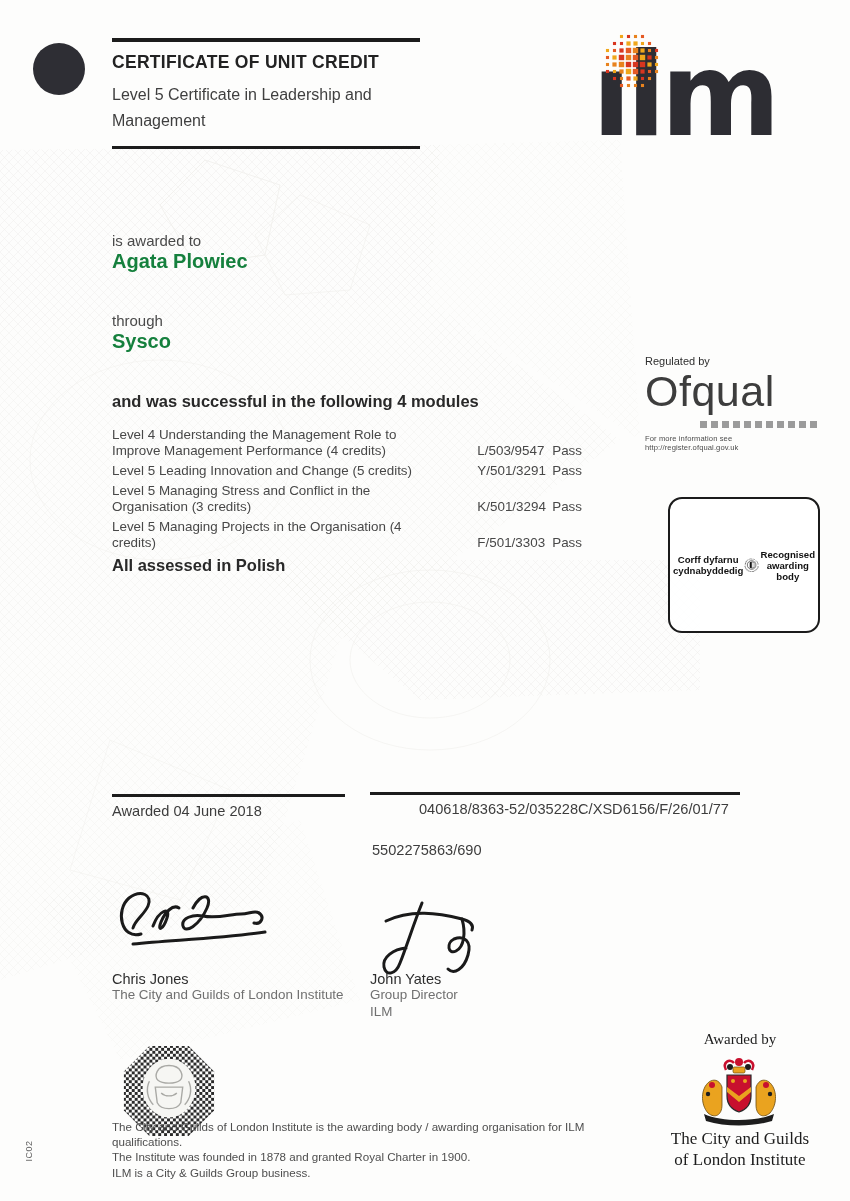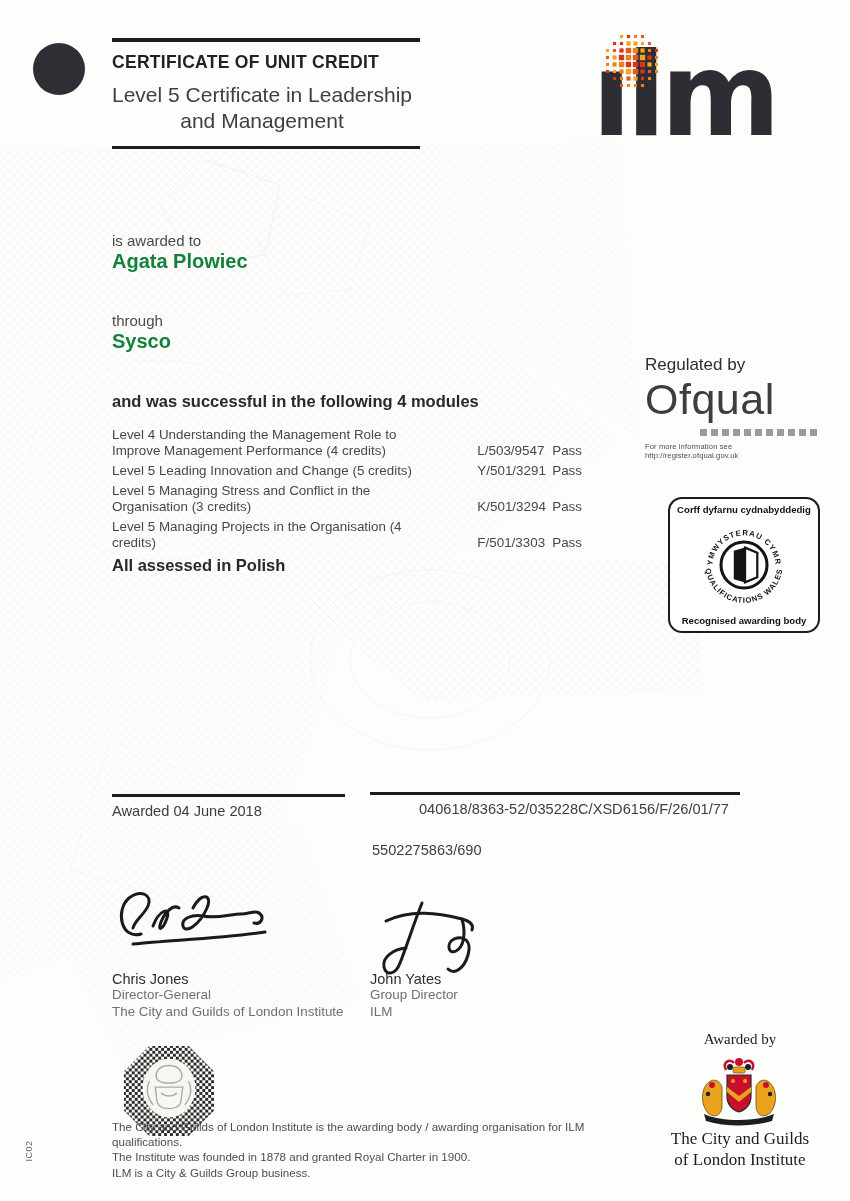--- a/index.html
+++ b/index.html
@@ -12,55 +12,55 @@
   
   .bg{position:absolute;left:0;top:0;z-index:0;}
   .content{position:absolute;left:0;top:0;width:100%;height:100%;z-index:1;}
 
   
   .punch{left:33px;top:43px;width:52px;height:52px;border-radius:50%;background:#2e2e34;}
   .rule{background:#1c1c1c;}
   .rule-top{left:112px;top:38px;width:308px;height:4px;}
   .rule-bottom{left:112px;top:146px;width:308px;height:2.5px;}
   .cert-title{left:112px;top:52px;width:330px;font-size:17.5px;font-weight:700;color:#222;letter-spacing:.3px;}
-  .cert-sub{left:112px;top:82px;width:300px;font-size:21px;line-height:26px;color:#3f3f3f;text-align:center;}
+  .cert-sub{left:112px;top:82px;width:300px;font-size:16px;line-height:26px;color:#3f3f3f;}
 
   
   .ilm-text{left:592px;top:38px;font-family:"DejaVu Sans",sans-serif;font-size:115px;font-weight:700;letter-spacing:-5px;color:#2d2d33;line-height:1;}
   .ilm-dots{left:604px;top:33px;}
 
   
   .label-sm{font-size:15px;color:#4a4a4a;}
   .big-name{font-size:20px;font-weight:700;color:#15803d;}
   .awarded-to{left:112px;top:232px;}
   .name{left:112px;top:250px;}
   .through{left:112px;top:312px;}
   .centre{left:112px;top:330px;}
 
   
   .ofqual{left:645px;top:355px;width:175px;}
-  .ofqual .reg{font-size:17px;color:#2e2e2e;margin-bottom:2px;}
+  .ofqual .reg{font-size:11px;color:#2e2e2e;margin-bottom:2px;}
   .ofqual .name{position:static;font-size:43px;font-weight:400;color:#3d3d3d;letter-spacing:.5px;line-height:1.05;}
   .ofqual .squares{display:flex;gap:4px;justify-content:flex-end;margin-top:7px;width:172px;}
   .ofqual .squares span{width:7px;height:7px;background:#9b9b9b;display:block;}
   .ofqual .info{font-size:7.6px;color:#4c4c4c;margin-top:6px;letter-spacing:.1px;}
 
   
   .mod-heading{left:112px;top:392px;font-size:16.5px;font-weight:700;color:#292929;}
   .mod-table{left:112px;top:427px;width:470px;display:flex;flex-direction:column;gap:4.5px;}
   .mod-row{display:flex;align-items:flex-end;font-size:13.4px;line-height:15.8px;color:#484848;}
   .mod-title{width:352px;}
   .mod-code{width:82px;padding-left:4px;margin-left:40px;}
   .mod-result{width:32px;text-align:left;}
 
   .assessed{left:112px;top:556px;font-size:16.5px;font-weight:700;color:#292929;}
 
   
   .wales{left:668px;top:497px;width:152px;height:136px;border:2.5px solid #1b1b1b;border-radius:14px;
-    display:flex;flex-direction:column;align-items:center;justify-content:space-between;padding:5px 3px;box-sizing:border-box;background:rgba(255,255,255,.85);}
+    display:flex;flex-direction:row;align-items:center;justify-content:space-between;padding:5px 3px;box-sizing:border-box;background:rgba(255,255,255,.85);}
   .wales .lbl{font-size:9.6px;font-weight:700;color:#111;text-align:center;}
 
   
   .rule-date{left:112px;top:794px;width:233px;height:3px;}
   .rule-serial{left:370px;top:792px;width:370px;height:3px;}
   .date-text{left:112px;top:803px;font-size:14.6px;color:#3d3d3d;}
   .serial1{left:372px;top:801px;font-size:14.6px;color:#3d3d3d;margin-left:47px;}
   .serial2{left:372px;top:842px;font-size:14.6px;color:#3d3d3d;}
 
   
@@ -261,21 +261,20 @@
       <path d="M28,58 C70,54 120,52 160,46"></path>
     </svg>
     <svg class="abs sig-svg sig-right" width="130" height="85" viewBox="0 0 130 85">
       <path d="M56,10 C48,30 40,55 34,70 C30,81 20,84 18,74 C16,64 28,56 40,55"></path>
       <path d="M20,28 C45,16 72,20 96,26 C104,28 108,32 106,37"></path>
       <path d="M96,26 C100,40 98,54 90,58 C82,62 80,50 88,46 C98,42 106,48 102,62 C98,76 88,82 82,76"></path>
     </svg>
 
     <div class="abs sig-block sig-block-left">
       <div class="sig-name">Chris Jones</div>
-      <div class="sig-role">Director-General</div>
       <div class="sig-org">The City and Guilds of London Institute</div>
     </div>
     <div class="abs sig-block sig-block-right">
       <div class="sig-name">John Yates</div>
       <div class="sig-role">Group Director</div>
       <div class="sig-org">ILM</div>
     </div>
 
     <svg class="abs seal" width="98" height="98" viewBox="0 0 100 100">
       <defs>

